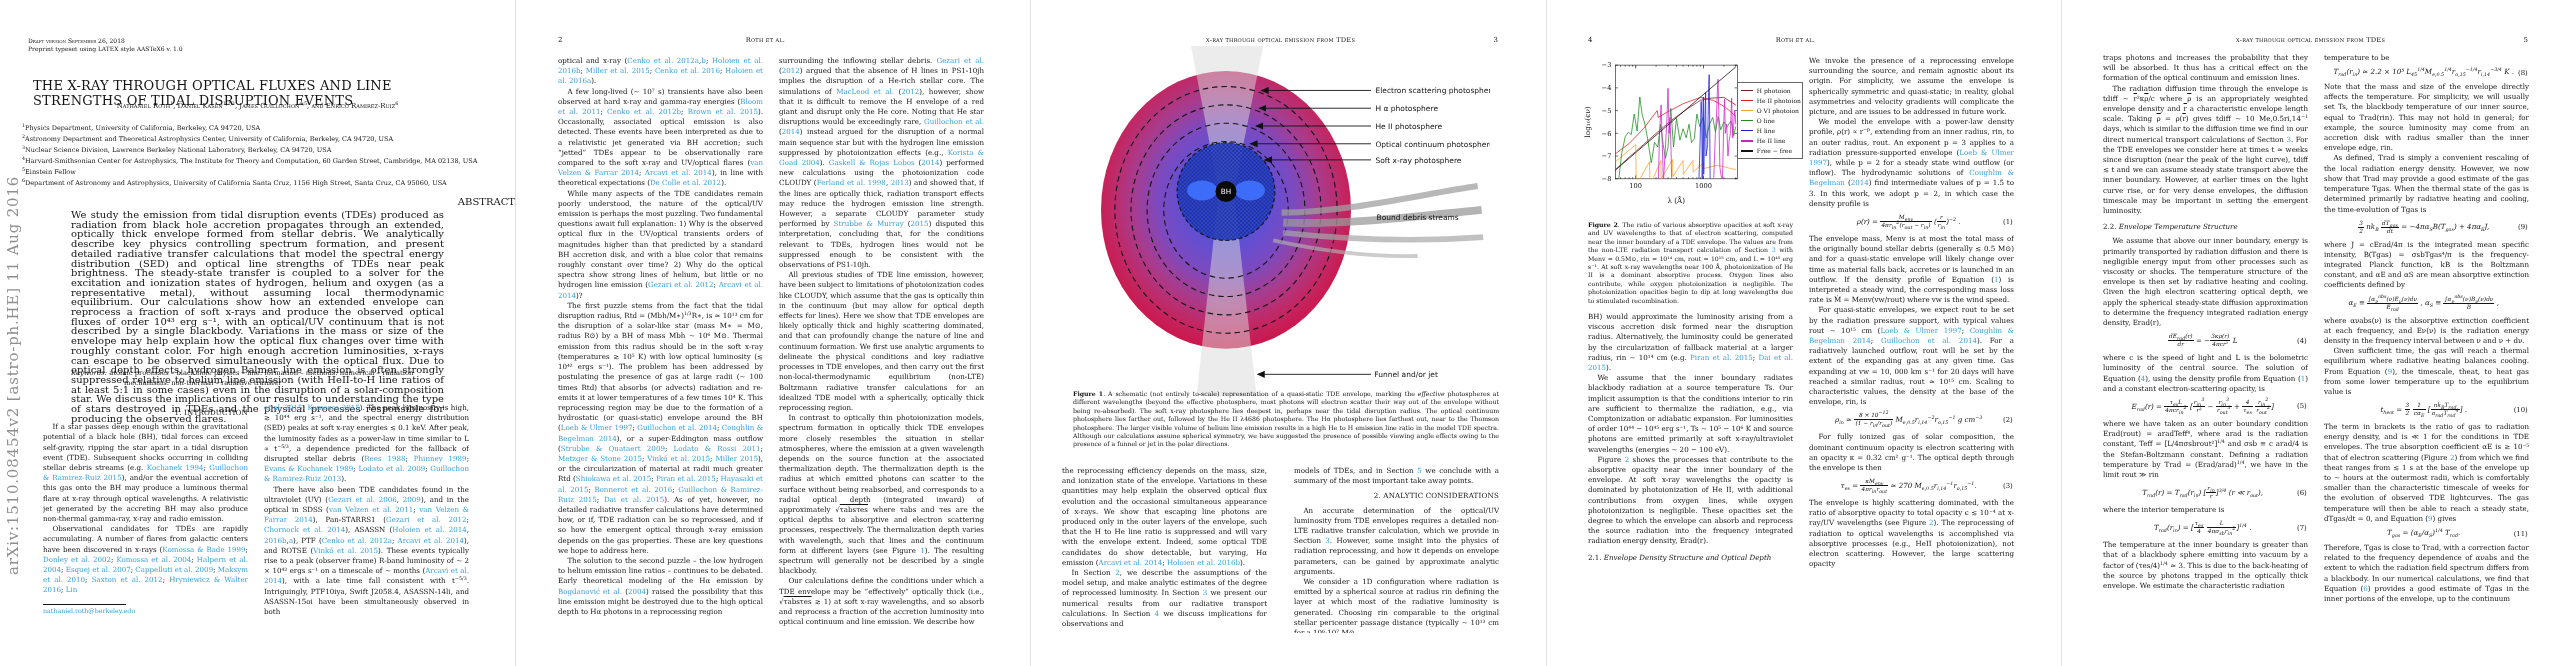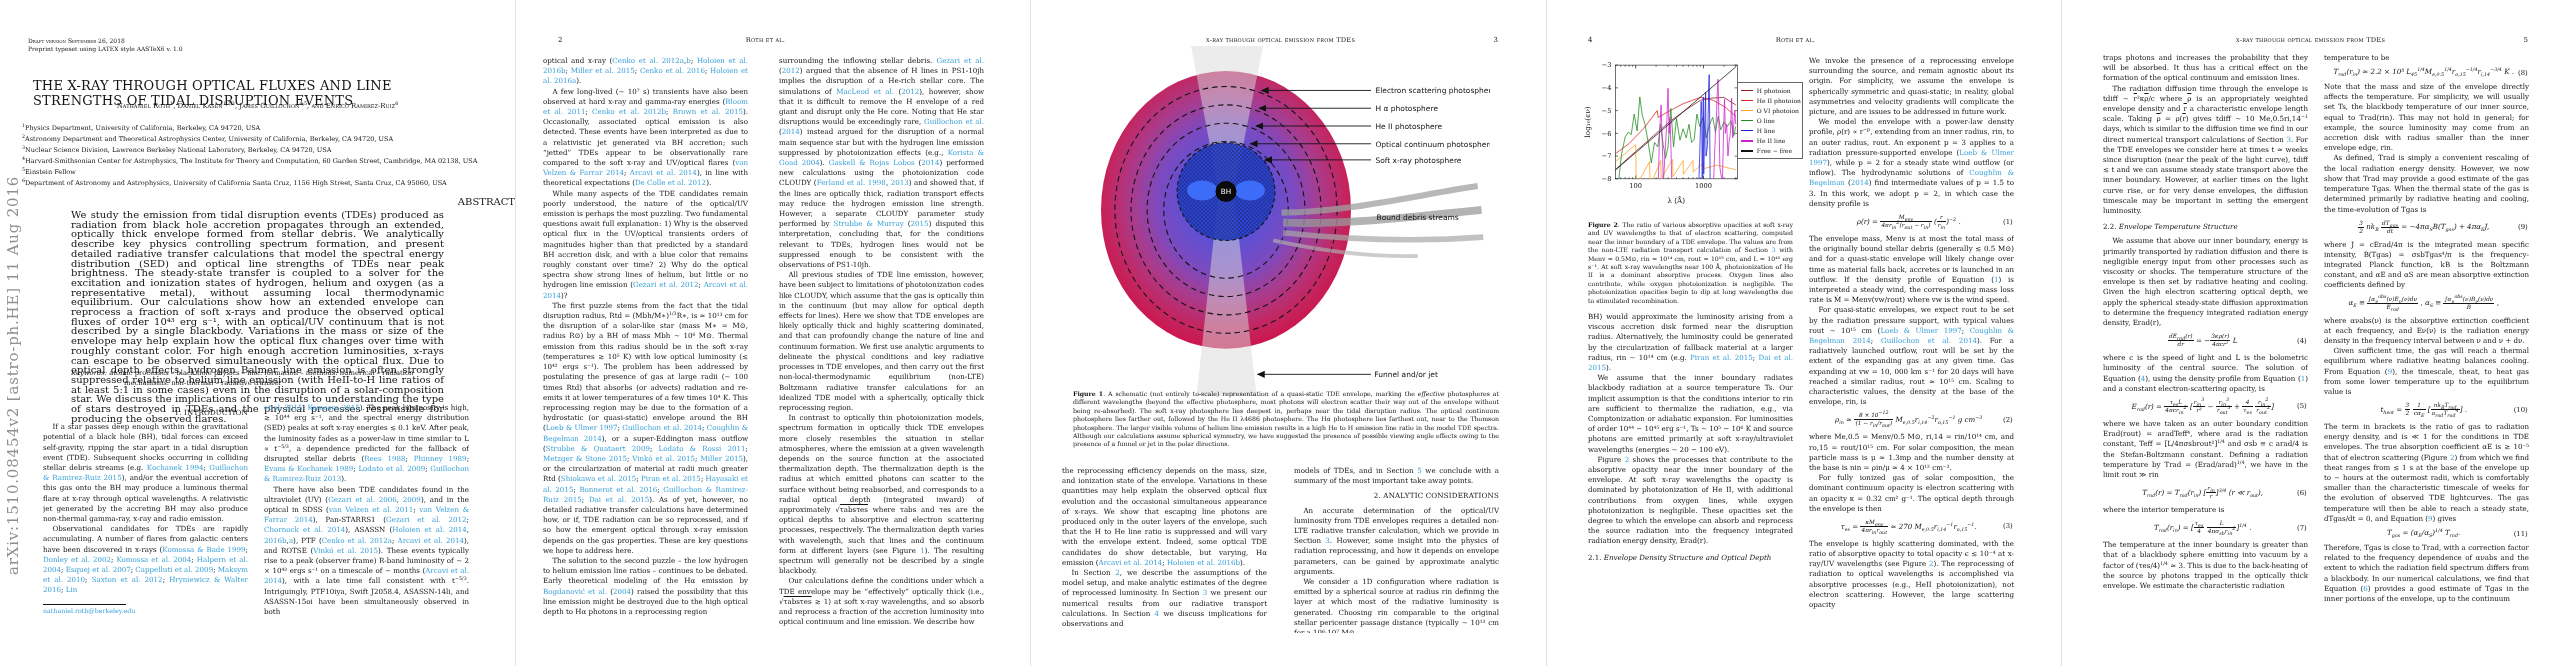--- a/index.html
+++ b/index.html
@@ -86,21 +86,21 @@
         <div class="blk blk-pn"><span class="cite">et al. 2015</span><span>; </span><span class="cite">Komossa 2015</span><span>). The peak luminosity is high, ≳ 10⁴⁴ erg s⁻¹, and the spectral energy distribution (SED) peaks at soft x-ray energies ≲ 0.1 keV. After peak, the luminosity fades as a power-law in time similar to L ∝ t</span><sup>−5/3</sup><span>, a dependence predicted for the fallback of disrupted stellar debris (</span><span class="cite">Rees 1988</span><span>; </span><span class="cite">Phinney 1989</span><span>; </span><span class="cite">Evans &amp; Kochanek 1989</span><span>; </span><span class="cite">Lodato et al. 2009</span><span>; </span><span class="cite">Guillochon &amp; Ramirez-Ruiz 2013</span><span>).</span></div>
         <div class="blk blk-p"><span>There have also been TDE candidates found in the ultraviolet (UV) (</span><span class="cite">Gezari et al. 2006</span><span>, </span><span class="cite">2009</span><span>), and in the optical in SDSS (</span><span class="cite">van Velzen et al. 2011</span><span>; </span><span class="cite">van Velzen &amp; Farrar 2014</span><span>), Pan-STARRS1 (</span><span class="cite">Gezari et al. 2012</span><span>; </span><span class="cite">Chornock et al. 2014</span><span>), ASASSN (</span><span class="cite">Holoien et al. 2014</span><span>, </span><span class="cite">2016b</span><span>,</span><span class="cite">a</span><span>), PTF (</span><span class="cite">Cenko et al. 2012a</span><span>; </span><span class="cite">Arcavi et al. 2014</span><span>), and ROTSE (</span><span class="cite">Vinkó et al. 2015</span><span>). These events typically rise to a peak (observer frame) R-band luminosity of ∼ 2 × 10⁴³ ergs s⁻¹ on a timescale of ∼ months (</span><span class="cite">Arcavi et al. 2014</span><span>), with a late time fall consistent with t</span><sup>−5/3</sup><span>. Intriguingly, PTF10iya, Swift J2058.4, ASASSN-14li, and ASASSN-15oi have been simultaneously observed in both</span></div>
       </div>
   </div>
 
   <div class="page">
     <div class="runhead">
       <span class="pg-l">2</span>
       <span class="rh-c">Roth et al.</span>
     </div>
-    <div class="col" style="left:28px;top:56px;height:588px">
+    <div class="col" style="left:43px;top:56px;height:588px">
         <div class="blk blk-pn"><span>optical and x-ray (</span><span class="cite">Cenko et al. 2012a</span><span>,</span><span class="cite">b</span><span>; </span><span class="cite">Holoien et al. 2016b</span><span>; </span><span class="cite">Miller et al. 2015</span><span>; </span><span class="cite">Cenko et al. 2016</span><span>; </span><span class="cite">Holoien et al. 2016a</span><span>).</span></div>
         <div class="blk blk-p"><span>A few long-lived (∼ 10⁷ s) transients have also been observed at hard x-ray and gamma-ray energies (</span><span class="cite">Bloom et al. 2011</span><span>; </span><span class="cite">Cenko et al. 2012b</span><span>; </span><span class="cite">Brown et al. 2015</span><span>). Occasionally, associated optical emission is also detected. These events have been interpreted as due to a relativistic jet generated via BH accretion; such “jetted” TDEs appear to be observationally rare compared to the soft x-ray and UV/optical flares (</span><span class="cite">van Velzen &amp; Farrar 2014</span><span>; </span><span class="cite">Arcavi et al. 2014</span><span>), in line with theoretical expectations (</span><span class="cite">De Colle et al. 2012</span><span>).</span></div>
         <div class="blk blk-p"><span>While many aspects of the TDE candidates remain poorly understood, the nature of the optical/UV emission is perhaps the most puzzling. Two fundamental questions await full explanation: 1) Why is the observed optical flux in the UV/optical transients orders of magnitudes higher than that predicted by a standard BH accretion disk, and with a blue color that remains roughly constant over time? 2) Why do the optical spectra show strong lines of helium, but little or no hydrogen line emission (</span><span class="cite">Gezari et al. 2012</span><span>; </span><span class="cite">Arcavi et al. 2014</span><span>)?</span></div>
         <div class="blk blk-p"><span>The first puzzle stems from the fact that the tidal disruption radius, Rtd = (Mbh/M∗)</span><sup>1/3</sup><span>R∗, is ≈ 10¹³ cm for the disruption of a solar-like star (mass M∗ = M⊙, radius R⊙) by a BH of mass Mbh ∼ 10⁶ M⊙. Thermal emission from this radius should be in the soft x-ray (temperatures ≳ 10⁵ K) with low optical luminosity (≲ 10⁴² ergs s⁻¹). The problem has been addressed by postulating the presence of gas at large radii (∼ 100 times Rtd) that absorbs (or advects) radiation and re-emits it at lower temperatures of a few times 10⁴ K. This reprocessing region may be due to the formation of a hydrostatic (or quasi-static) envelope around the BH (</span><span class="cite">Loeb &amp; Ulmer 1997</span><span>; </span><span class="cite">Guillochon et al. 2014</span><span>; </span><span class="cite">Coughlin &amp; Begelman 2014</span><span>), or a super-Eddington mass outflow (</span><span class="cite">Strubbe &amp; Quataert 2009</span><span>; </span><span class="cite">Lodato &amp; Rossi 2011</span><span>; </span><span class="cite">Metzger &amp; Stone 2015</span><span>; </span><span class="cite">Vinkó et al. 2015</span><span>; </span><span class="cite">Miller 2015</span><span>), or the circularization of material at radii much greater Rtd (</span><span class="cite">Shiokawa et al. 2015</span><span>; </span><span class="cite">Piran et al. 2015</span><span>; </span><span class="cite">Hayasaki et al. 2015</span><span>; </span><span class="cite">Bonnerot et al. 2016</span><span>; </span><span class="cite">Guillochon &amp; Ramirez-Ruiz 2015</span><span>; </span><span class="cite">Dai et al. 2015</span><span>). As of yet, however, no detailed radiative transfer calculations have determined how, or if, TDE radiation can be so reprocessed, and if so how the emergent optical through x-ray emission depends on the gas properties. These are key questions we hope to address here.</span></div>
         <div class="blk blk-p"><span>The solution to the second puzzle – the low hydrogen to helium emission line ratios – continues to be debated. Early theoretical modeling of the Hα emission by </span><span class="cite">Bogdanović et al.</span><span> (</span><span class="cite">2004</span><span>) raised the possibility that this line emission might be destroyed due to the high optical depth to Hα photons in a reprocessing region</span></div>
       </div>
     <div class="col" style="left:264px;top:56px;height:588px">
         <div class="blk blk-pn"><span>surrounding the inflowing stellar debris. </span><span class="cite">Gezari et al.</span><span> (</span><span class="cite">2012</span><span>) argued that the absence of H lines in PS1-10jh implies the disruption of a He-rich stellar core. The simulations of </span><span class="cite">MacLeod et al.</span><span> (</span><span class="cite">2012</span><span>), however, show that it is difficult to remove the H envelope of a red giant and disrupt only the He core. Noting that He star disruptions would be exceedingly rare, </span><span class="cite">Guillochon et al.</span><span> (</span><span class="cite">2014</span><span>) instead argued for the disruption of a normal main sequence star but with the hydrogen line emission suppressed by photoionization effects (e.g., </span><span class="cite">Korista &amp; Goad 2004</span><span>). </span><span class="cite">Gaskell &amp; Rojas Lobos</span><span> (</span><span class="cite">2014</span><span>) performed new calculations using the photoionization code CLOUDY (</span><span class="cite">Ferland et al. 1998</span><span>, </span><span class="cite">2013</span><span>) and showed that, if the lines are optically thick, radiation transport effects may reduce the hydrogen emission line strength. However, a separate CLOUDY parameter study performed by </span><span class="cite">Strubbe &amp; Murray</span><span> (</span><span class="cite">2015</span><span>) disputed this interpretation, concluding that, for the conditions relevant to TDEs, hydrogen lines would not be suppressed enough to be consistent with the observations of PS1-10jh.</span></div>
         <div class="blk blk-p"><span>All previous studies of TDE line emission, however, have been subject to limitations of photoionization codes like CLOUDY, which assume that the gas is optically thin in the continuum (but may allow for optical depth effects for lines). Here we show that TDE envelopes are likely optically thick and highly scattering dominated, and that can profoundly change the nature of line and continuum formation. We first use analytic arguments to delineate the physical conditions and key radiative processes in TDE envelopes, and then carry out the first non-local-thermodynamic equilibrium (non-LTE) Boltzmann radiative transfer calculations for an idealized TDE model with a spherically, optically thick reprocessing region.</span></div>
         <div class="blk blk-p"><span>In contrast to optically thin photoionization models, spectrum formation in optically thick TDE envelopes more closely resembles the situation in stellar atmospheres, where the emission at a given wavelength depends on the source function at the associated thermalization depth. The thermalization depth is the radius at which emitted photons can scatter to the surface without being reabsorbed, and corresponds to a radial optical depth (integrated inward) of approximately √</span><span class="ov">τabsτes</span><span> where τabs and τes are the optical depths to absorptive and electron scattering processes, respectively. The thermalization depth varies with wavelength, such that lines and the continuum form at different layers (see Figure </span><span class="cite">1</span><span>). The resulting spectrum will generally not be described by a single blackbody.</span></div>
@@ -285,21 +285,20 @@
         <div class="blk blk-p"><span>Figure </span><span class="cite">2</span><span> shows the processes that contribute to the absorptive opacity near the inner boundary of the envelope. At soft x-ray wavelengths the opacity is dominated by photoionization of He II, with additional contributions from oxygen lines, while oxygen photoionization is negligible. These opacities set the degree to which the envelope can absorb and reprocess the source radiation into the frequency integrated radiation energy density, Erad(r).</span></div>
         <div class="blk blk-h2"><span>2.1. </span><span class="it">Envelope Density Structure and Optical Depth</span></div>
       </div>
     <div class="col" style="left:264px;top:56px;height:588px">
         <div class="blk blk-pn"><span>We invoke the presence of a reprocessing envelope surrounding the source, and remain agnostic about its origin. For simplicity, we assume the envelope is spherically symmetric and quasi-static; in reality, global asymmetries and velocity gradients will complicate the picture, and are issues to be addressed in future work.</span></div>
         <div class="blk blk-p"><span>We model the envelope with a power-law density profile, ρ(r) ∝ r</span><sup>−p</sup><span>, extending from an inner radius, rin, to an outer radius, rout. An exponent p = 3 applies to a radiation pressure-supported envelope (</span><span class="cite">Loeb &amp; Ulmer 1997</span><span>), while p = 2 for a steady state wind outflow (or inflow). The hydrodynamic solutions of </span><span class="cite">Coughlin &amp; Begelman</span><span> (</span><span class="cite">2014</span><span>) find intermediate values of p = 1.5 to 3. In this work, we adopt p = 2, in which case the density profile is</span></div>
         <div class="blk blk-eq"><span class="eq-c"><span>ρ(r) = </span><span class="fr"><span class="fn"><span>M</span><sub>env</sub></span><span class="fd"><span>4πr</span><sub>in</sub><sup>2</sup><span>(r</span><sub>out</sub><span> − r</span><sub>in</sub><span>)</span></span></span><span> (</span><span class="fr"><span class="fn"><span>r</span></span><span class="fd"><span>r</span><sub>in</sub></span></span><span>)</span><sup>−2</sup><span> .</span></span><span class="eq-no">(1)</span></div>
         <div class="blk blk-pn"><span>The envelope mass, Menv is at most the total mass of the originally bound stellar debris (generally ≲ 0.5 M⊙) and for a quasi-static envelope will likely change over time as material falls back, accretes or is launched in an outflow. If the density profile of Equation (</span><span class="cite">1</span><span>) is interpreted a steady wind, the corresponding mass loss rate is Ṁ = Menv(vw/rout) where vw is the wind speed.</span></div>
         <div class="blk blk-p"><span>For quasi-static envelopes, we expect rout to be set by the radiation pressure support, with typical values rout ∼ 10¹⁵ cm (</span><span class="cite">Loeb &amp; Ulmer 1997</span><span>; </span><span class="cite">Coughlin &amp; Begelman 2014</span><span>; </span><span class="cite">Guillochon et al. 2014</span><span>). For a radiatively launched outflow, rout will be set by the extent of the expanding gas at any given time. Gas expanding at vw = 10, 000 km s⁻¹ for 20 days will have reached a similar radius, rout ≈ 10¹⁵ cm. Scaling to characteristic values, the density at the base of the envelope, rin, is</span></div>
         <div class="blk blk-eq"><span class="eq-c"><span>ρ</span><sub>in</sub><span> ≈ </span><span class="fr"><span class="fn"><span>8 × 10</span><sup>−12</sup></span><span class="fd"><span>(1 − r</span><sub>in</sub><span>/r</span><sub>out</sub><span>)</span></span></span><span> M</span><sub>e,0.5</sub><span>r</span><sub>i,14</sub><sup>−2</sup><span>r</span><sub>o,15</sub><sup>−1</sup><span> g cm</span><sup>−3</sup></span><span class="eq-no">(2)</span></div>
-        <div class="blk blk-pn"><span>where Me,0.5 = Menv/0.5 M⊙, ri,14 = rin/10¹⁴ cm, and ro,15 = rout/10¹⁵ cm. For solar composition, the mean particle mass is μ ≃ 1.3mp and the number density at the base is nin = ρin/μ ≈ 4 × 10¹² cm⁻³.</span></div>
         <div class="blk blk-p"><span>For fully ionized gas of solar composition, the dominant continuum opacity is electron scattering with an opacity κ = 0.32 cm² g⁻¹. The optical depth through the envelope is then</span></div>
         <div class="blk blk-eq"><span class="eq-c"><span>τ</span><sub>es</sub><span> = </span><span class="fr"><span class="fn"><span>κM</span><sub>env</sub></span><span class="fd"><span>4πr</span><sub>in</sub><span>r</span><sub>out</sub></span></span><span> ≈ 270 M</span><sub>e,0.5</sub><span>r</span><sub>i,14</sub><sup>−1</sup><span>r</span><sub>o,15</sub><sup>−1</sup><span>.</span></span><span class="eq-no">(3)</span></div>
         <div class="blk blk-pn"><span>The envelope is highly scattering dominated, with the ratio of absorptive opacity to total opacity ϵ ≲ 10⁻⁴ at x-ray/UV wavelengths (see Figure </span><span class="cite">2</span><span>). The reprocessing of radiation to optical wavelengths is accomplished via absorptive processes (e.g., HeII photoionization), not electron scattering. However, the large scattering opacity</span></div>
       </div>
   </div>
 
   <div class="page">
     <div class="runhead">
       <span class="rh-c">x-ray through optical emission from TDEs</span>
       <span class="pg-r">5</span>

